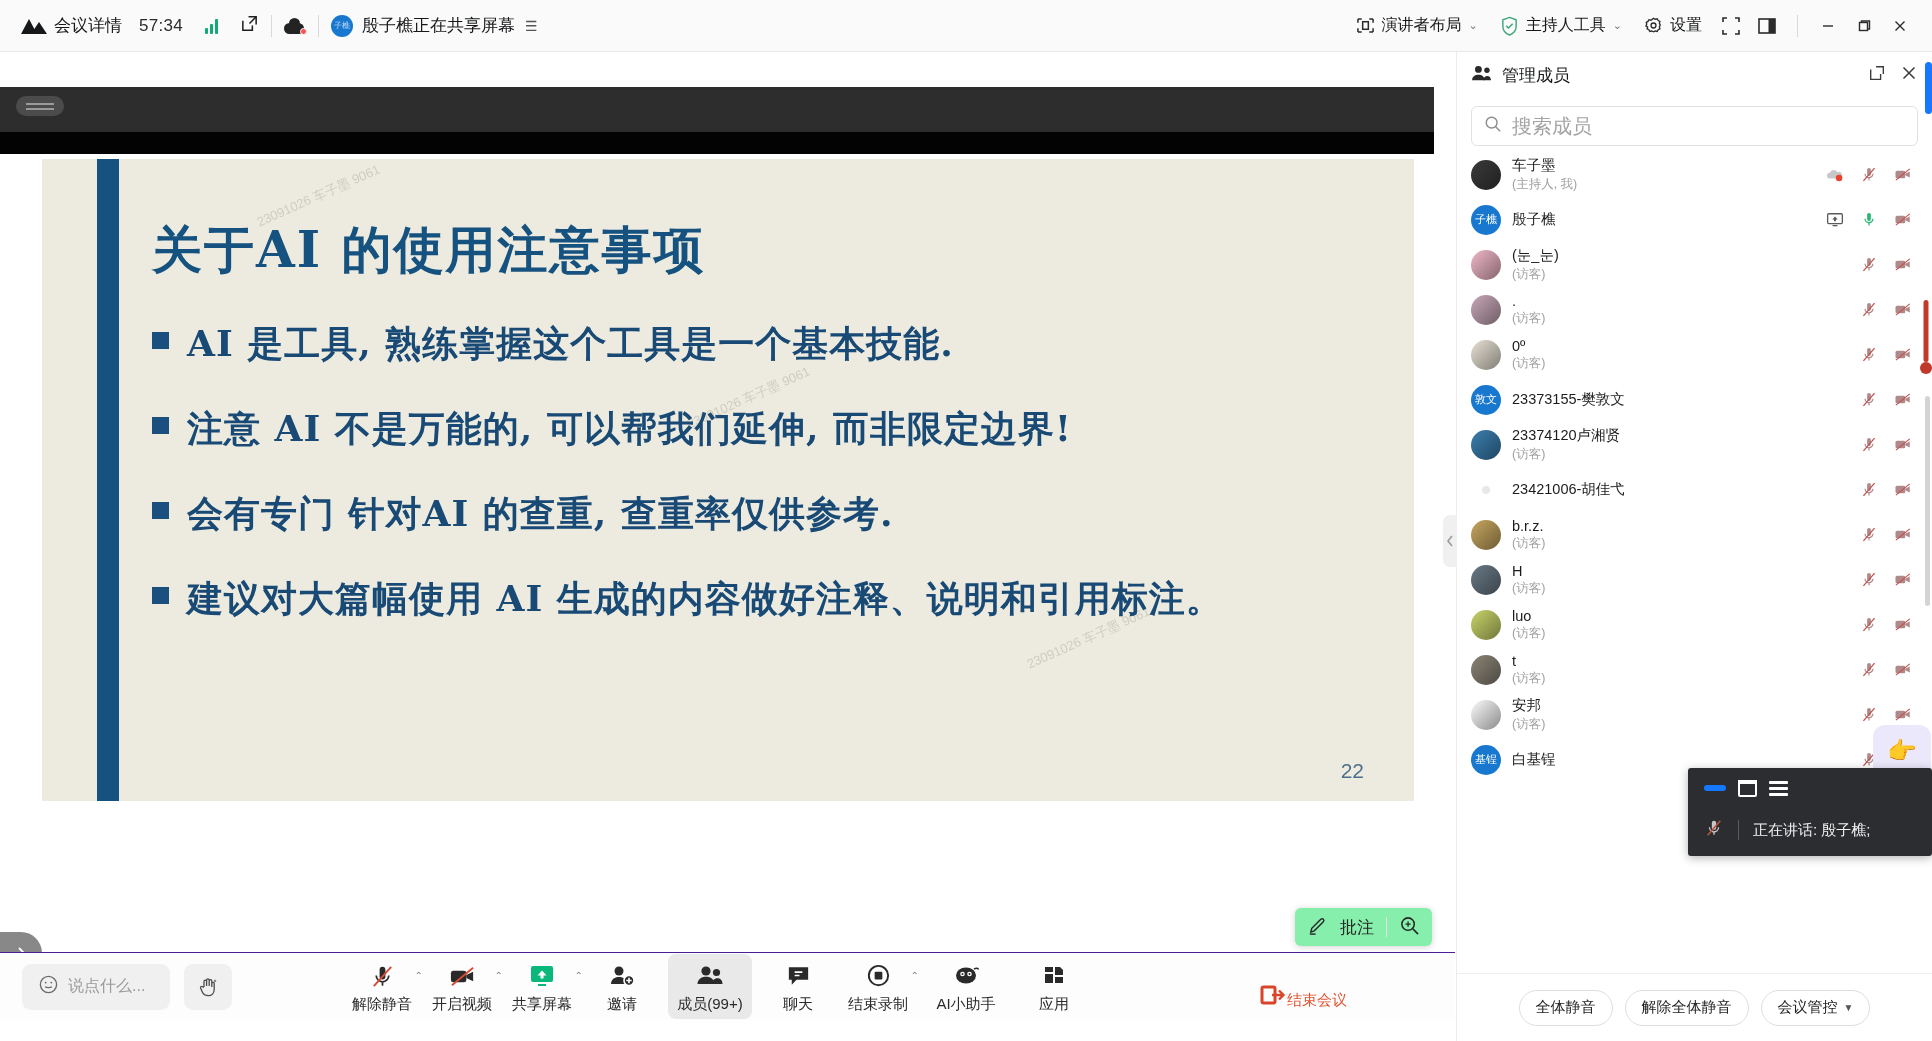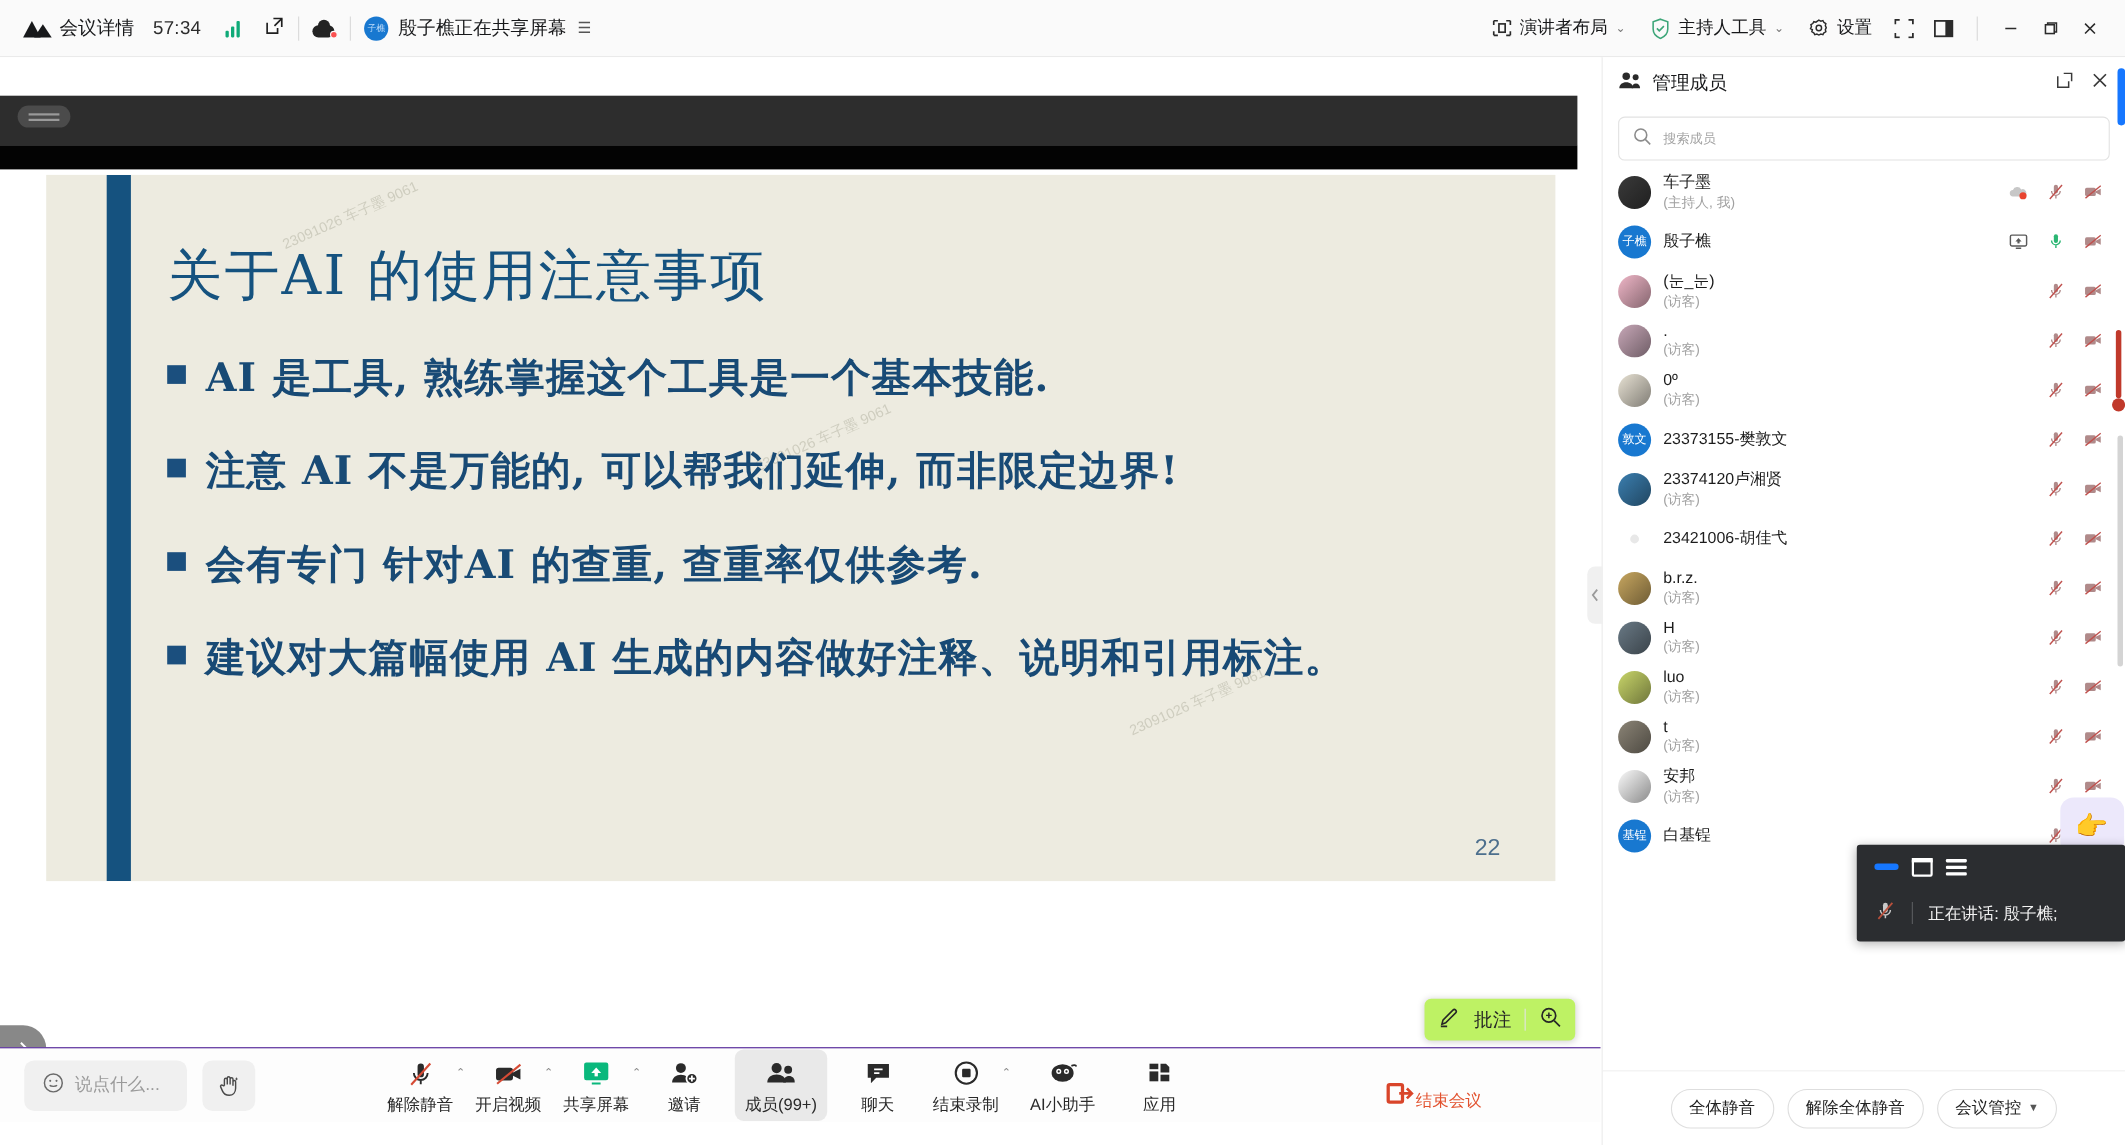--- a/index.html
+++ b/index.html
@@ -58,21 +58,21 @@
   .pill:after { content:""; position:absolute; left:10px; top:7px; width:28px; height:2px; background:#9a9a9a; box-shadow: 0 5px 0 #9a9a9a; }
 
   .slide {
     position:absolute; left:42px; top:107px; width:1372px; height:642px;
     background:#edebe0; overflow:hidden;
   }
   .slide-leftbar { position:absolute; left:55px; top:0; width:22px; height:642px; background:#15527f; }
   .slide-inner { position:absolute; left:110px; top:0; right:20px; bottom:0; }
   .slide-title {
     margin-top:58px; font-family:"DejaVu Serif","Liberation Serif",serif;
-    font-size:50px; color:#15527f; font-weight:400; letter-spacing:2px;
+    font-size:50px; color:#15527f; font-weight:700; letter-spacing:2px;
   }
   .bullets { margin-top:34px; }
   .bullet { display:flex; align-items:flex-start; margin-bottom:34px; }
   .bsq { width:17px; height:17px; background:#1b4f7e; margin-top:14px; margin-right:18px; flex:none; }
   .btxt {
     font-family:"DejaVu Serif","Liberation Serif",serif;
     font-size:36px; line-height:1.42; color:#184a75; font-weight:700; letter-spacing:1px;
   }
   .slide-pageno { position:absolute; right:50px; bottom:18px; font-size:21px; color:#4d6f8d; }
   .wm { position:absolute; font-size:13px; color:rgba(150,150,130,.35); transform:rotate(-24deg); pointer-events:none; white-space:nowrap; }
@@ -82,21 +82,21 @@
     background:rgba(90,90,90,.72); border-top-right-radius:21px; border-bottom-right-radius:21px;
     display:flex; align-items:center; justify-content:center; color:#fff; font-size:19px; cursor:pointer;
   }
   .collapse-handle {
     position:absolute; left:1443px; top:515px; width:14px; height:52px;
     background:#f0f0f0; border-radius:7px 0 0 7px; display:flex; align-items:center; justify-content:center;
     color:#9a9a9a; font-size:12px; cursor:pointer; z-index:6;
   }
 
   .annot-bar {
-    position:absolute; left:1295px; top:908px; height:38px; background:#bef264;
+    position:absolute; left:1295px; top:908px; height:38px; background:#86efac;
     border-radius:6px; box-shadow:0 1px 7px rgba(0,0,0,.18);
     display:flex; align-items:center; padding:0 12px; gap:12px; z-index:5;
   }
   .annot-bar .lbl { font-size:17px; color:#262626; }
   .annot-bar .sep { width:1px; height:20px; background:#e3e3e3; }
 
   
   .bottombar {
     position:absolute; left:0; top:952px; width:1455px; height:68px;
     background:#fdfdfd; border-top:1px solid #4c1d95; display:flex; align-items:center;
@@ -133,21 +133,21 @@
   }
   .panel-head { height:46px; display:flex; align-items:center; padding:0 14px; }
   .panel-head .ttl { font-size:17px; color:#17181a; margin-left:9px; font-weight:500; }
   .panel-head .acts { margin-left:auto; display:flex; align-items:center; gap:14px; }
   .panel-head .acts div { cursor:pointer; color:#3a3a3a; }
 
   .searchbox {
     margin: 8px 14px 0; height:40px; border:1px solid #e2e2e2; border-radius:6px;
     display:flex; align-items:center; padding:0 12px; gap:10px; background:#fff; cursor:text;
   }
-  .searchbox .ph { font-size:12px; color:#a3a3a3; }
+  .searchbox .ph { font-size:20px; color:#a3a3a3; }
 
   .tabs { margin:16px 14px 0; height:40px; background:#f3f3f3; border-radius:7px; padding:3px; display:flex; }
   .tab {
     flex:1; display:flex; align-items:center; justify-content:center;
     font-size:15px; color:#4a4a4a; border-radius:5px; cursor:pointer;
   }
   .tab.active { background:#fff; color:#17181a; font-weight:600; box-shadow:0 1px 3px rgba(0,0,0,.08); }
 
   .plist { flex:1; overflow:hidden; padding-top:6px; position:relative; }
   .prow { height:45px; display:flex; align-items:center; padding:0 14px; }

